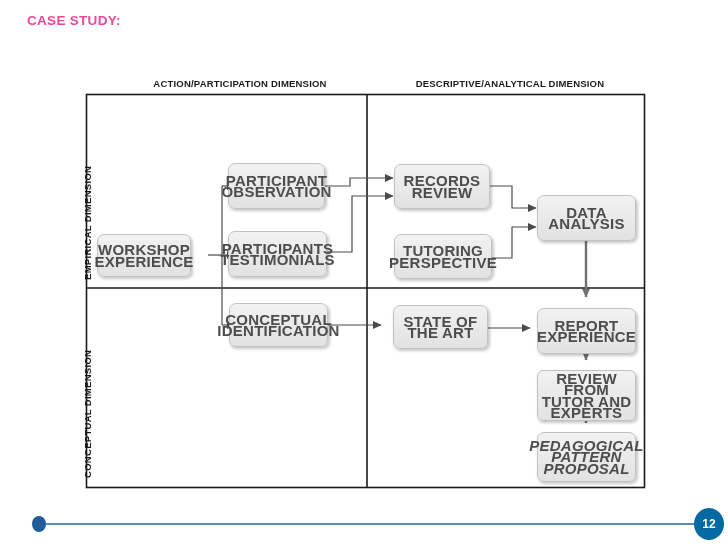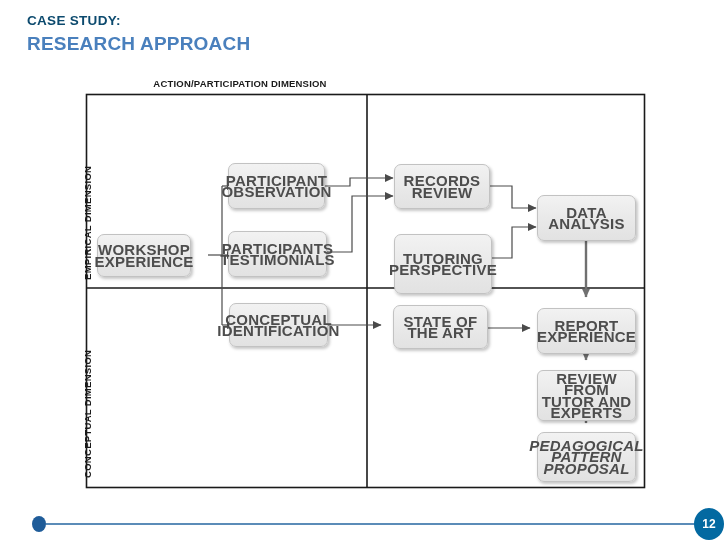--- a/index.html
+++ b/index.html
@@ -18,21 +18,21 @@
   
   #slide-header {
     position: absolute;
     left: 27px;
     top: 12px;
     width: 600px;
   }
   #eyebrow-title {
     font-size: 13.5px;
     font-weight: bold;
-    color: #0c4a6e;
+    color: #ec4899;
     letter-spacing: 0.3px;
     line-height: 18px;
   }
   #main-title {
     font-size: 19px;
     font-weight: bold;
     color: #4a80bd;
     letter-spacing: 0.2px;
     line-height: 24px;
     margin-top: 2px;
@@ -132,21 +132,20 @@
     color: #ffffff;
     font-size: 12px;
     font-weight: bold;
   }
 </style>
 </head>
 <body>
 
 <div id="slide-header">
   <div id="eyebrow-title">CASE STUDY:</div>
-  <div id="main-title">RESEARCH APPROACH</div>
 </div>
 
 <div id="diagram">
 
   <svg width="728" height="500">
     <defs>
       <marker id="arrowR" markerWidth="9" markerHeight="9" refX="8" refY="4.5" orient="auto" markerUnits="userSpaceOnUse">
         <path d="M0,0.6 L8.6,4.5 L0,8.4 Z" fill="#4a4a4a"></path>
       </marker>
       <marker id="arrowD" markerWidth="9" markerHeight="9" refX="8" refY="4.5" orient="auto" markerUnits="userSpaceOnUse">
@@ -189,20 +188,21 @@
 
       <path d="M586,241 L586,297" marker-end="url(#arrowD)"></path>
 
       <path d="M586,354 L586,360" marker-end="url(#arrowD)"></path>
 
       <path d="M586,421 L586,423" marker-end="url(#arrowD)"></path>
     </g>
   </svg>
 
   <div class="col-header" id="col-header-action">ACTION/PARTICIPATION DIMENSION</div>
+  <div class="col-header" id="col-header-descriptive">DESCRIPTIVE/ANALYTICAL DIMENSION</div>
 
   <div class="row-header" id="row-header-empirical">EMPIRICAL DIMENSION</div>
   <div class="row-header" id="row-header-conceptual">CONCEPTUAL DIMENSION</div>
 
   <div class="node" style="left:97px;  top:234px; width:94px; height:43px;">
     <span>
       <span>WORKSHOP</span>
       <span>EXPERIENCE</span>
     </span>
   </div>
@@ -221,21 +221,21 @@
     </span>
   </div>
 
   <div class="node" style="left:394px; top:164px; width:96px; height:45px;">
     <span>
       <span>RECORDS</span>
       <span>REVIEW</span>
     </span>
   </div>
 
-  <div class="node" style="left:394px; top:234px; width:98px; height:60px;text-align:center;">
+  <div class="node" style="left:394px; top:234px; width:98px; height:45px;text-align:center;">
     <span>
       <span>TUTORING</span>
       <span>PERSPECTIVE</span>
     </span>
   </div>
 
   <div class="node" style="left:537px; top:195px; width:99px; height:46px;">
     <span>
       <span>DATA</span>
       <span>ANALYSIS</span>

